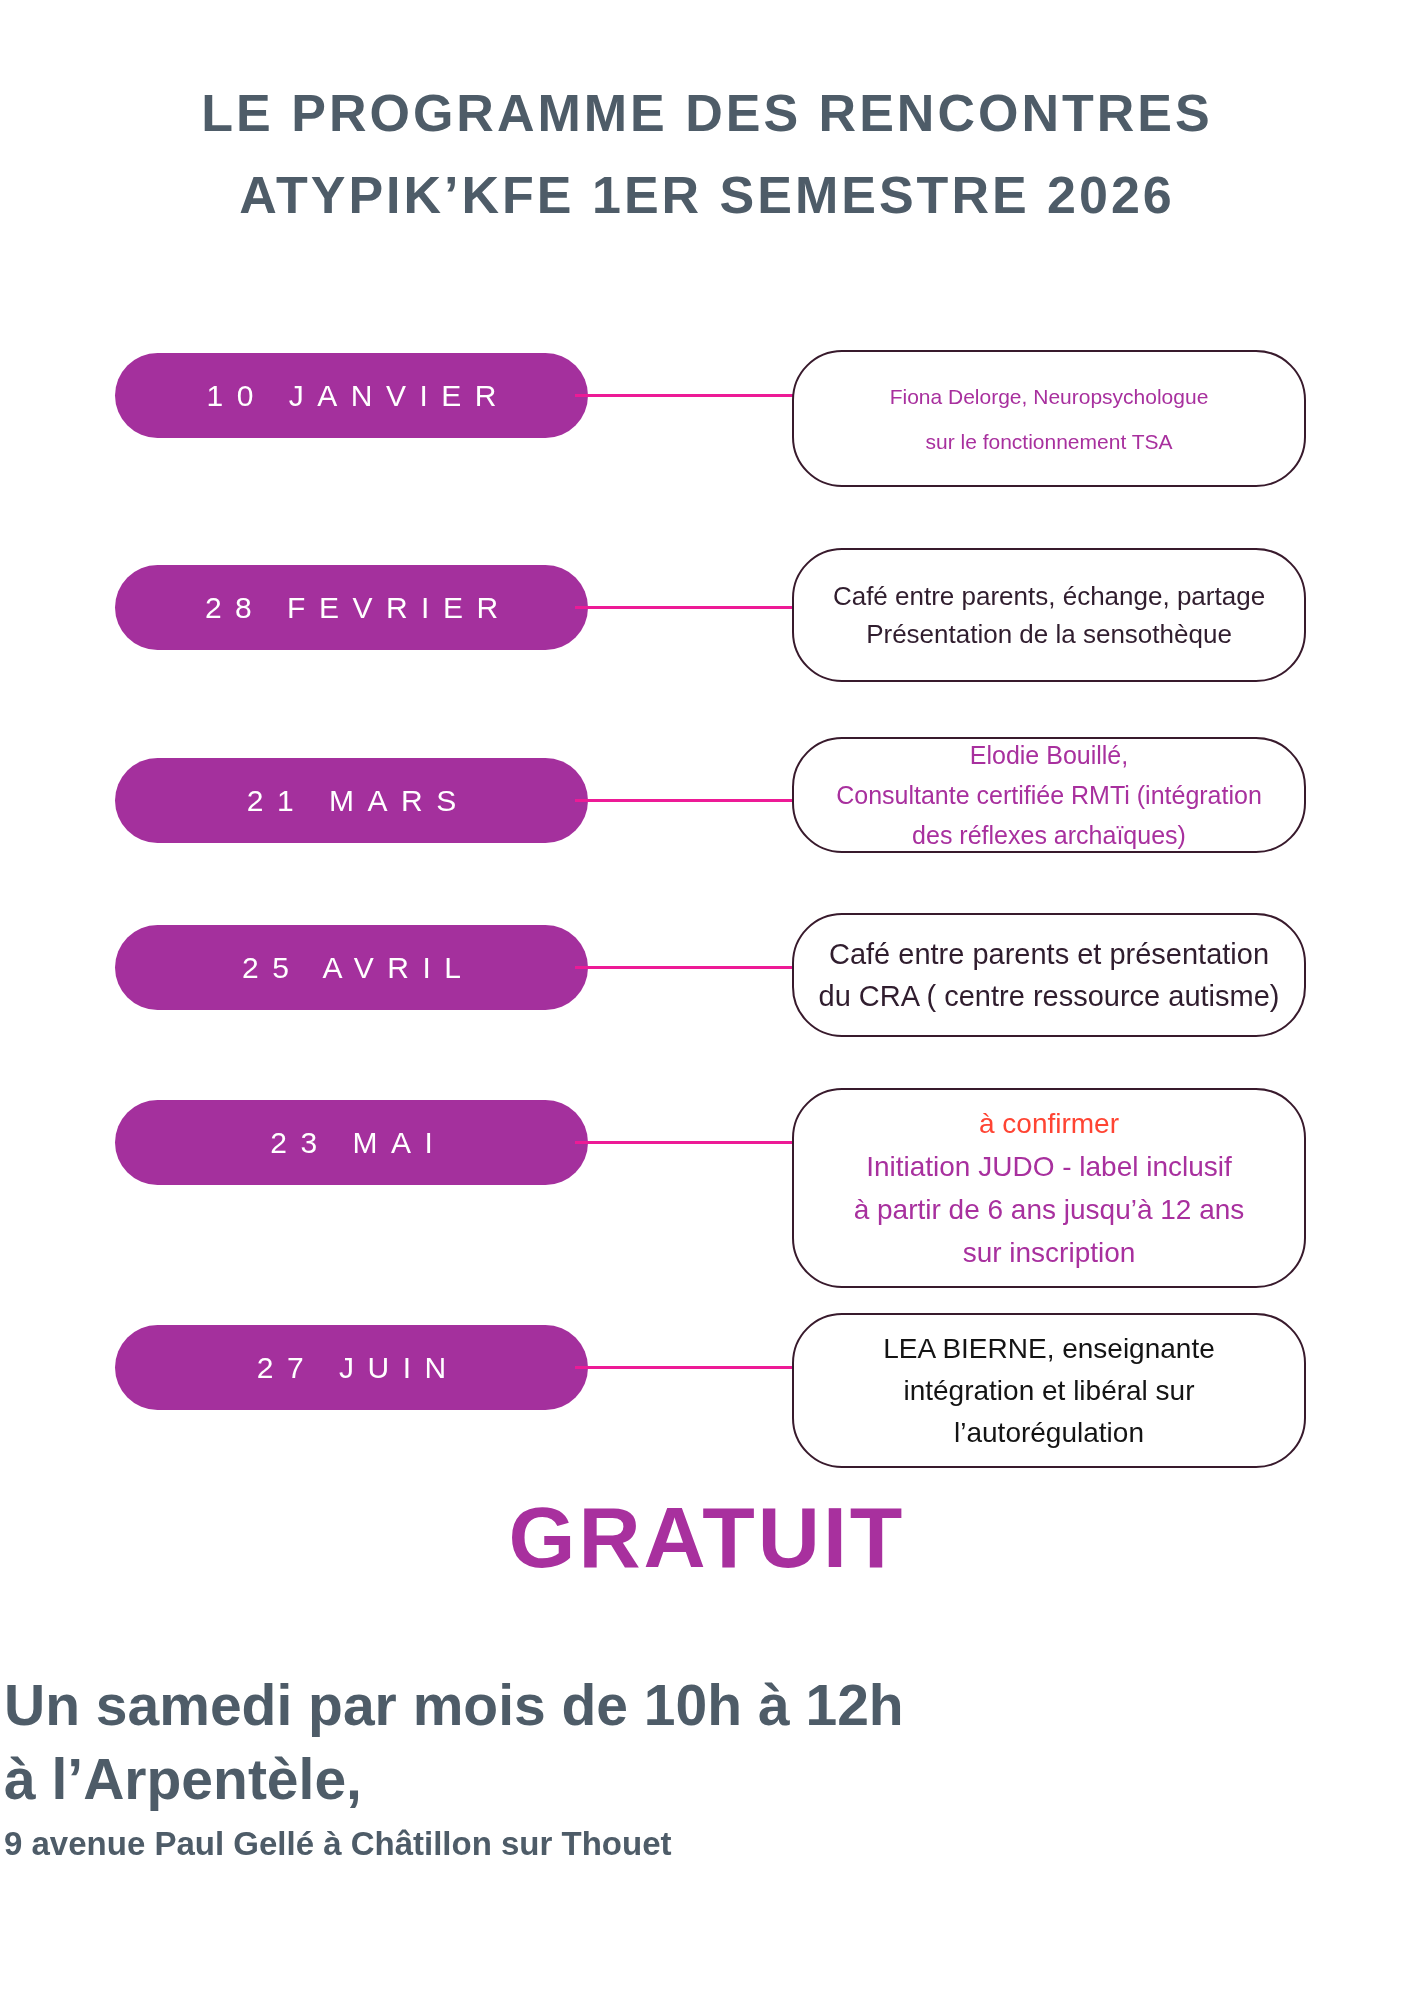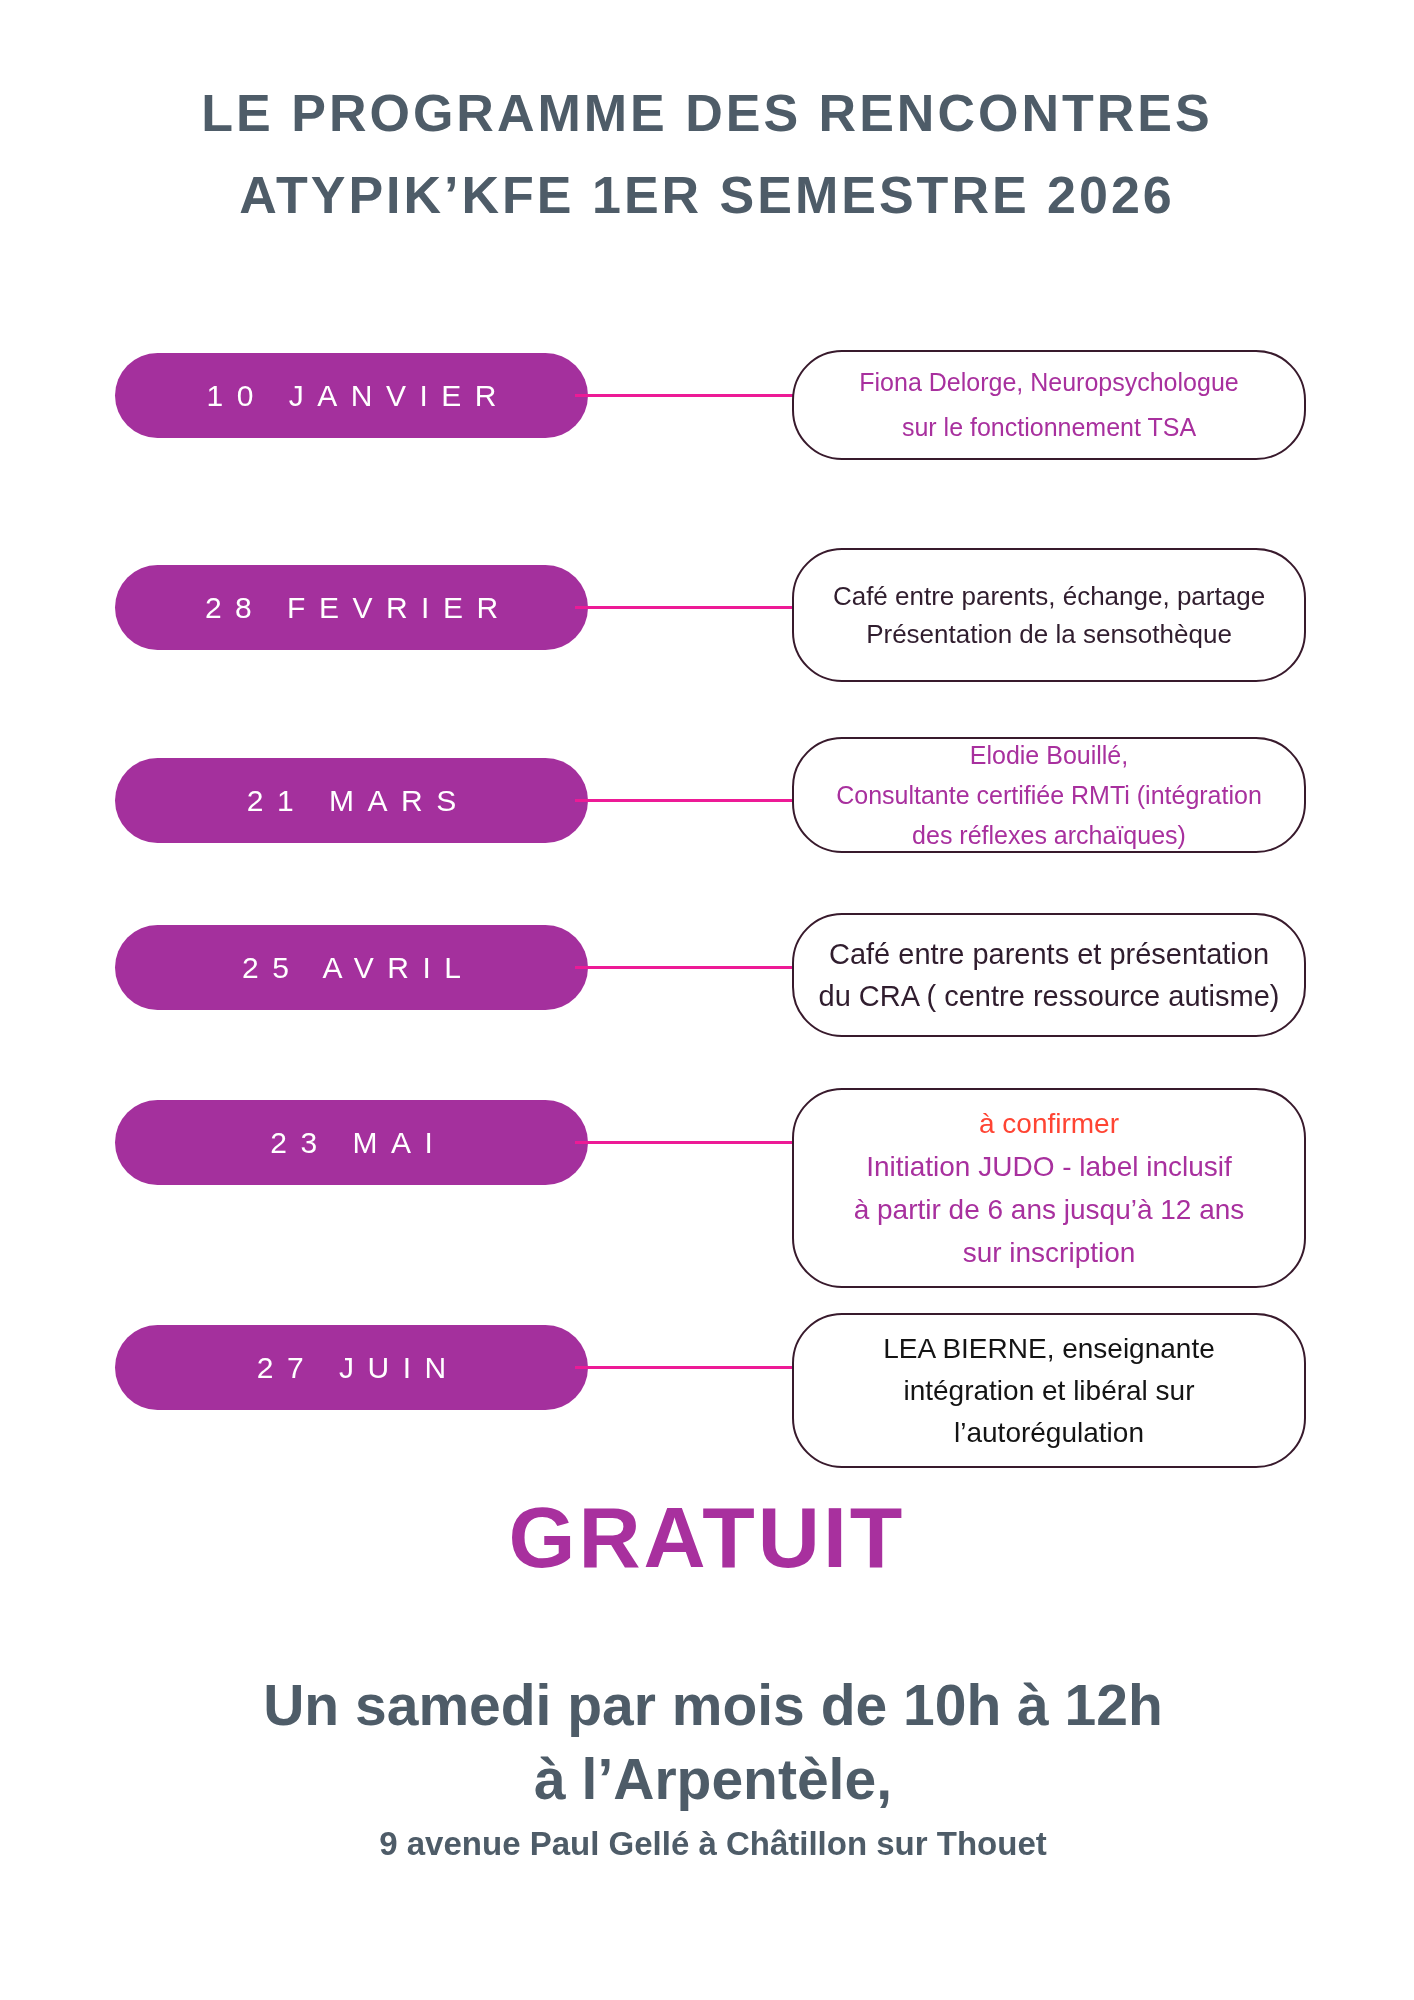--- a/index.html
+++ b/index.html
@@ -28,21 +28,21 @@
   .connector{
     position:absolute;left:575px;top:41px;width:230px;height:3px;
     background:var(--pink);z-index:1;
   }
   .box{
     position:absolute;left:792px;width:514px;box-sizing:border-box;
     background:#ffffff;border:2px solid var(--border);border-radius:50px;
     display:flex;flex-direction:column;justify-content:center;align-items:center;
     text-align:center;z-index:2;
   }
-  .row-1 .box{top:-3px;height:110px;font-size:25px;}
+  .row-1 .box{top:-3px;height:137px;font-size:21px;}
   .row-2 .box{top:-17px;height:134px;font-size:26px;}
   .row-3 .box{top:-21px;height:116px;font-size:25px;}
   .row-4 .box{top:-12px;height:124px;font-size:29px;}
   .row-5 .box{top:-12px;height:200px;font-size:28px;}
   .row-6 .box{top:-12px;height:155px;font-size:28px;}
   .line{white-space:nowrap;}
   .row-1 .line{line-height:45px;}
   .row-2 .line{line-height:38px;}
   .row-3 .line{line-height:40px;}
   .row-4 .line{line-height:42px;}
@@ -52,21 +52,21 @@
   .line-dark{color:var(--dark);}
   .line-black{color:var(--black);}
   .line-red{color:var(--red);}
   
   .gratuit{
     position:absolute;top:1488px;left:0;right:0;text-align:center;
     color:var(--magenta);font-weight:bold;font-size:86px;letter-spacing:3px;
   }
   
   .venue{
-    position:absolute;top:1668px;left:12px;right:0;text-align:center;
+    position:absolute;top:1668px;left:4px;right:0;
     color:var(--slate);font-weight:bold;
   }
   .venue-l1{font-size:57px;line-height:74px;white-space:nowrap;}
   .venue-l3{font-size:33px;line-height:56px;white-space:nowrap;}
 </style>
 </head>
 <body>
 
 <div class="canvas">
 

